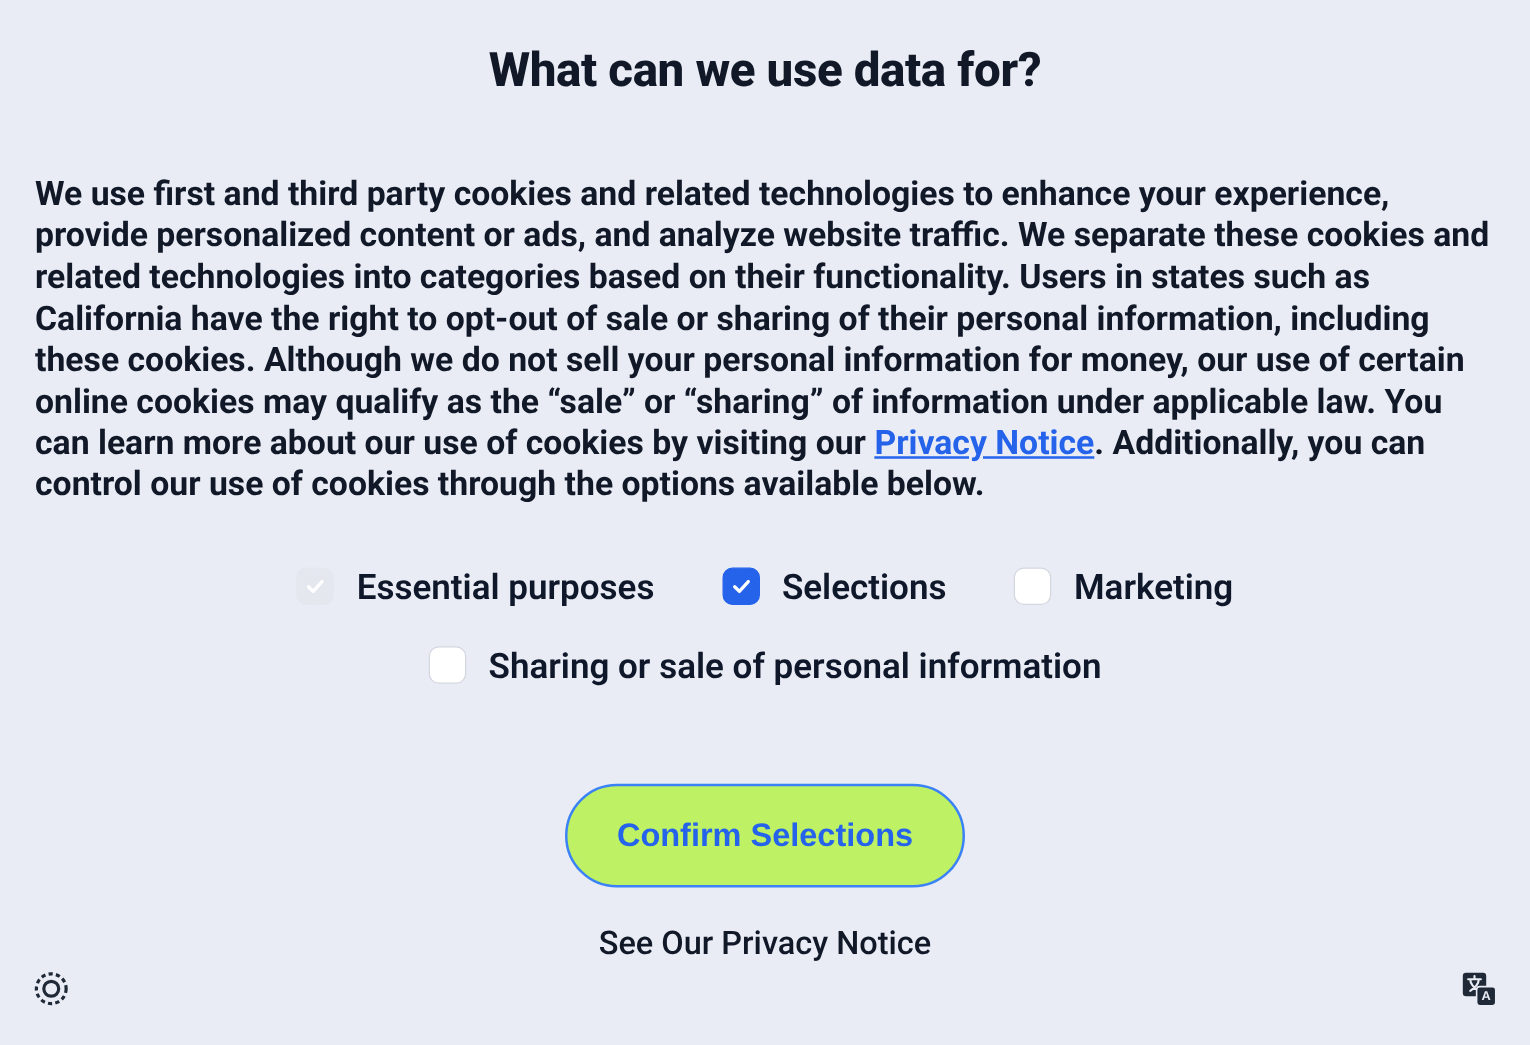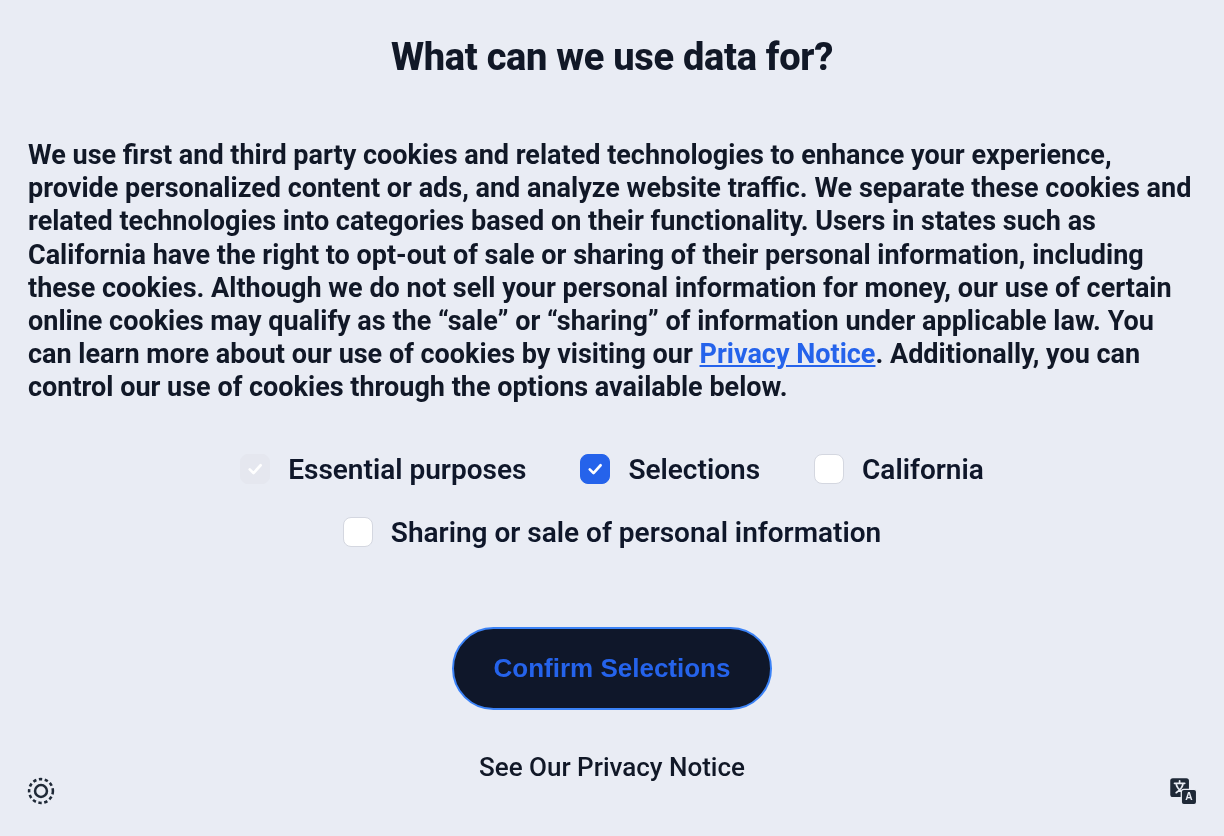--- a/index.html
+++ b/index.html
@@ -97,33 +97,33 @@
       width: 100%;
       display: flex;
       justify-content: center;
     }
     .confirm-wrap {
       display: flex;
       justify-content: center;
       margin-top: 78px;
     }
     button.confirm {
-      background: #0f172a;
+      background: #bef264;
       border: 2px solid #3b82f6;
       color: #2563eb;
       font-size: 26px;
       font-weight: 700;
       padding: 24px 40px;
       border-radius: 999px;
       cursor: pointer;
     }
     .privacy-link-wrap {
       display: flex;
       justify-content: center;
-      margin-top: 42px;
+      margin-top: 30px;
     }
     .privacy-link {
       font-size: 26px;
       font-weight: 500;
       color: #111827;
       cursor: pointer;
     }
     .corner-icon {
       position: absolute;
       bottom: 28px;
@@ -166,21 +166,21 @@
       <span class="checkbox checked">
         <svg viewBox="0 0 24 24" fill="none">
           <path d="M5 12.5L10 17.5L19.5 7" stroke-width="3.5" stroke-linecap="round" stroke-linejoin="round"></path>
         </svg>
       </span>
       <span class="option-label">Selections</span>
     </label>
 
     <label class="option">
       <span class="checkbox unchecked"></span>
-      <span class="option-label">California</span>
+      <span class="option-label">Marketing</span>
     </label>
 
 
     <div class="row2">
       <label class="option">
         <span class="checkbox unchecked"></span>
         <span class="option-label">Sharing or sale of personal information</span>
       </label>
     </div>
 

